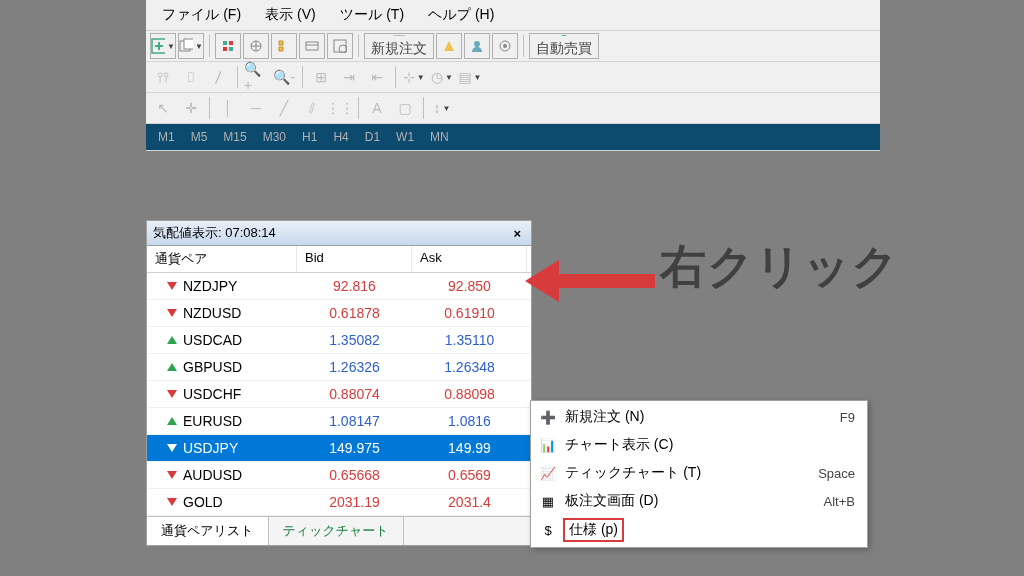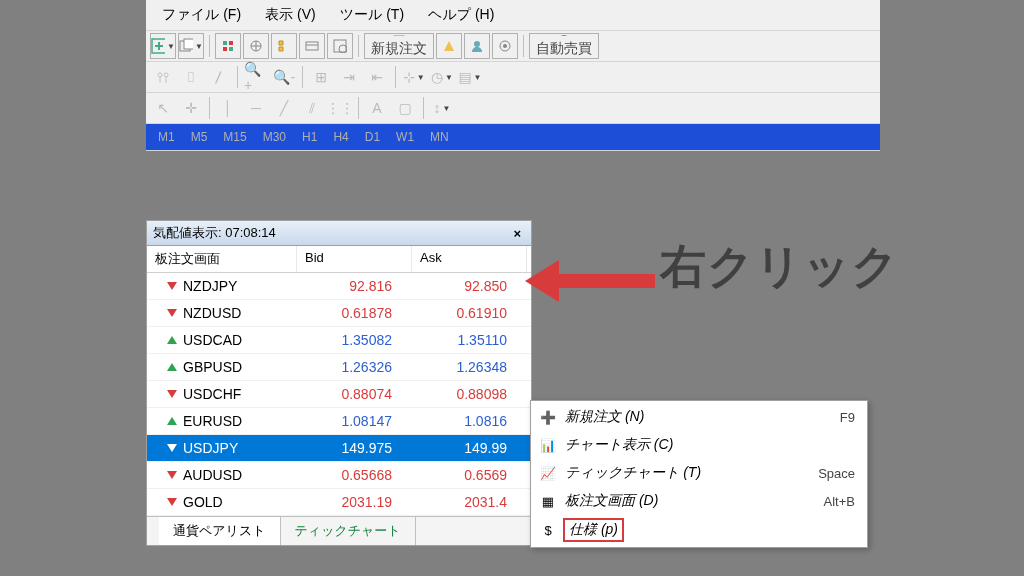--- a/index.html
+++ b/index.html
@@ -63,21 +63,21 @@
   .separator {
     width: 1px;
     height: 22px;
     background: #c0c0c0;
     margin: 0 3px;
   }
   .timeframe-row {
     display: flex;
     gap: 8px;
     padding: 4px 8px;
-    background: #1d4ed8;
+    background: #0c4a6e;
     border-bottom: 1px solid #d4d4d4;
     font-size: 12px;
     color: #b0b0b0;
   }
   .timeframe-btn { padding: 2px 4px; cursor: default; }
   
   .market-watch {
     position: absolute;
     left: 146px;
     top: 220px;
@@ -117,21 +117,21 @@
     border-bottom: 1px solid #f0f0f0;
   }
   .symbol-row.selected { background: #0078d7; color: #fff; }
   .symbol-row > div { padding: 5px 20px; }
   .sym-cell {
     width: 150px;
     display: flex;
     align-items: center;
     gap: 6px;
   }
-  .bid-cell, .ask-cell { width: 115px; text-align: right; }
+  .bid-cell, .ask-cell { width: 115px; text-align: center; }
   .price-down { color: #d83b3b; }
   .price-up { color: #2d5fd0; }
   .selected .price-down, .selected .price-up { color: #fff; }
   .arrow-icon {
     width: 0; height: 0;
     border-left: 5px solid transparent;
     border-right: 5px solid transparent;
   }
   .arrow-icon.down { border-top: 8px solid #d83b3b; }
   .arrow-icon.up { border-bottom: 8px solid #2da44e; }
@@ -144,21 +144,20 @@
   }
   .tab-item {
     padding: 5px 14px;
     font-size: 13px;
     border-right: 1px solid #c0c0c0;
     cursor: default;
   }
   .tab-item.active {
     background: #fff;
     font-weight: 500;
-    margin-left: 12px;
   }
   .tab-item:not(.active) { color: #15803d; }
   
   .context-menu {
     position: absolute;
     left: 530px;
     top: 400px;
     width: 338px;
     background: #fff;
     border: 1px solid #a0a0a0;
@@ -174,21 +173,21 @@
   }
   .ctx-icon {
     width: 22px;
     height: 18px;
     display: flex;
     align-items: center;
     justify-content: center;
     margin-right: 6px;
     font-size: 13px;
   }
-  .ctx-label { flex: 1; font-style: italic; }
+  .ctx-label { flex: 1; }
   .ctx-shortcut { color: #444; font-size: 13px; text-align: center; }
   .ctx-item.highlighted .ctx-label {
     outline: 2px solid #d83b3b;
     padding: 1px 4px;
     display: inline-block;
     flex: 0 0 auto;
   }
   
   .annotation-arrow {
     position: absolute;
@@ -362,21 +361,21 @@
     <span class="timeframe-btn">MN</span>
   </div>
 </div>
 
 <div class="market-watch">
   <div class="panel-title">
     <span>気配値表示: 07:08:14</span>
     <span class="close-x">×</span>
   </div>
   <div class="symbol-header">
-    <div class="col-symbol">板注文画面</div>
+    <div class="col-symbol">通貨ペア</div>
     <div class="col-bid">Bid</div>
     <div class="col-ask">Ask</div>
   </div>
   <div id="symbol-rows">
       <div class="symbol-row">
         <div class="sym-cell">
           <span class="arrow-icon down"></span>
           <span>NZDJPY</span>
         </div>
         <div class="bid-cell price-down">92.816</div>

